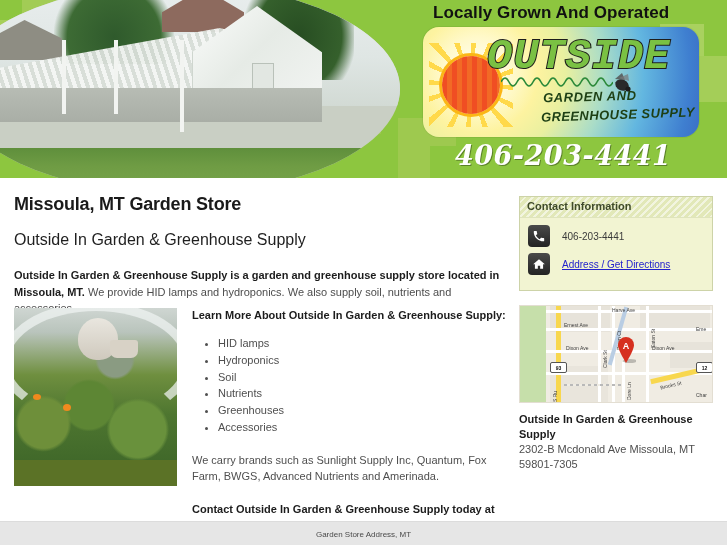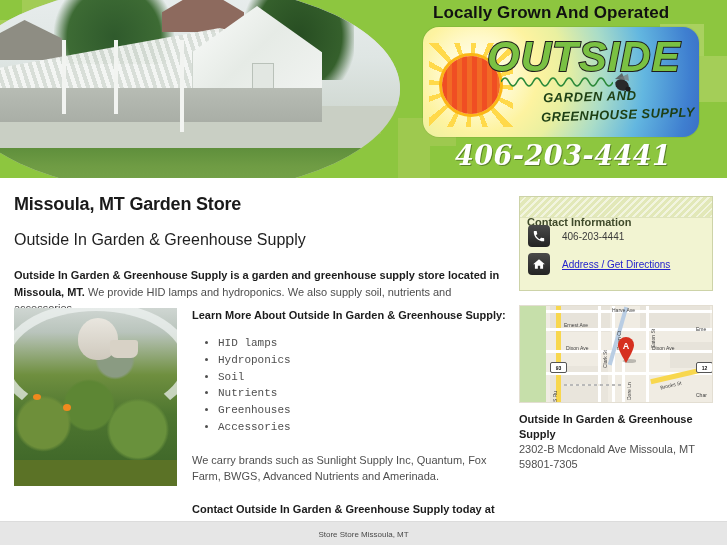--- a/index.html
+++ b/index.html
@@ -116,21 +116,21 @@
                 #ffd94a 315deg 322deg, transparent 322deg 338deg, #ffd94a 338deg 345deg, transparent 345deg 360deg);
   }
   .logo .sun-core {
     position: absolute; left: 19px; top: 29px; width: 58px; height: 58px;
     border-radius: 50%;
     background: repeating-linear-gradient(90deg, #f04e23 0 5px, #f26a25 5px 10px);
     box-shadow: 0 0 0 3px #fbb615;
   }
   .logo .word-outside {
     position: absolute; left: 64px; top: 6px;
-    font-family: Liberation Sans, sans-serif;
+    font-family: Liberation Mono, monospace;
     font-size: 42px; font-weight: bold; font-style: italic;
     color: #7ac143;
     letter-spacing: 1px;
     -webkit-text-stroke: 2px #1d1d1b;
     paint-order: stroke fill;
   }
   .logo .word-in {
     position: absolute; left: 62px; top: 52px;
     font-family: "DejaVu Sans", sans-serif;
     font-size: 38px; font-weight: bold; font-style: italic;
@@ -203,38 +203,38 @@
     position: absolute; left: 0; bottom: 0; width: 100%; height: 26px;
     background: #5b7226;
   }
   .photo-card .caption-text {
     position: absolute; left: 6px; bottom: 4px;
     font-size: 14px; color: #f4f5ee; letter-spacing: .1px;
   }
 
   .feature-text { position: absolute; left: 178px; top: 0; width: 314px; }
   .learn-head { font-size: 11px; font-weight: bold; color: #1c1c1c; line-height: 1.45; margin: 0 0 11px 0; }
-  .bullets { margin: 0 0 16px 0; padding: 0 0 0 26px; list-style: disc; font-family: Liberation Mono, monospace; }
+  .bullets { margin: 0 0 16px 0; padding: 0 0 0 26px; list-style: disc; }
   .bullets li { font-size: 11px; color: #4f4f4f; line-height: 1.53; }
   .brands { font-size: 11px; color: #4f4f4f; line-height: 1.5; margin: 16px 0 0 0; }
   .closing { font-size: 11px; color: #1c1c1c; font-weight: bold; line-height: 1.5; margin: 16px 0 0 0; }
 
   
   .sidebar { position: absolute; left: 519px; top: 196px; width: 194px; }
   .panel {
     border: 1px solid #cdd3a8;
     background: #f2f4d2;
     width: 194px;
   }
   .panel-head {
     height: 21px;
     background-color: #e2e8b8;
     background-image: repeating-linear-gradient(-45deg, rgba(255,255,255,.55) 0 2px, rgba(255,255,255,0) 2px 5px);
     border-bottom: 1px solid #dfe4bd;
-    padding: 19px 0 0 7px;
+    padding: 3px 0 0 7px;
     font-size: 11px; font-weight: bold; color: #3f4a2a;
   }
   .panel-body { padding: 7px 8px 9px 8px; }
   .contact-row { display: flex; align-items: center; margin-bottom: 6px; }
   .ico {
     width: 22px; height: 22px; border-radius: 4px;
     background: linear-gradient(#4a4a4a, #232323);
     display: flex; align-items: center; justify-content: center;
     flex: 0 0 auto;
   }
@@ -435,16 +435,16 @@
         <text x="10" y="12.5" font-size="9" font-family="Liberation Sans, sans-serif" fill="#ffffff" text-anchor="middle" font-weight="bold">A</text>
       </svg>
     </div>
 
     <div class="addr-name">Outside In Garden &amp; Greenhouse Supply</div>
     <div class="addr-line">2302-B Mcdonald Ave Missoula, MT</div>
     <div class="addr-line">59801-7305</div>
   </div>
 
   <div class="footer">
-    <div class="ft">Store Store Missoula, MT</div>
+    <div class="ft">Garden Store Address, MT</div>
   </div>
 
 </div>
 
 </body></html>

